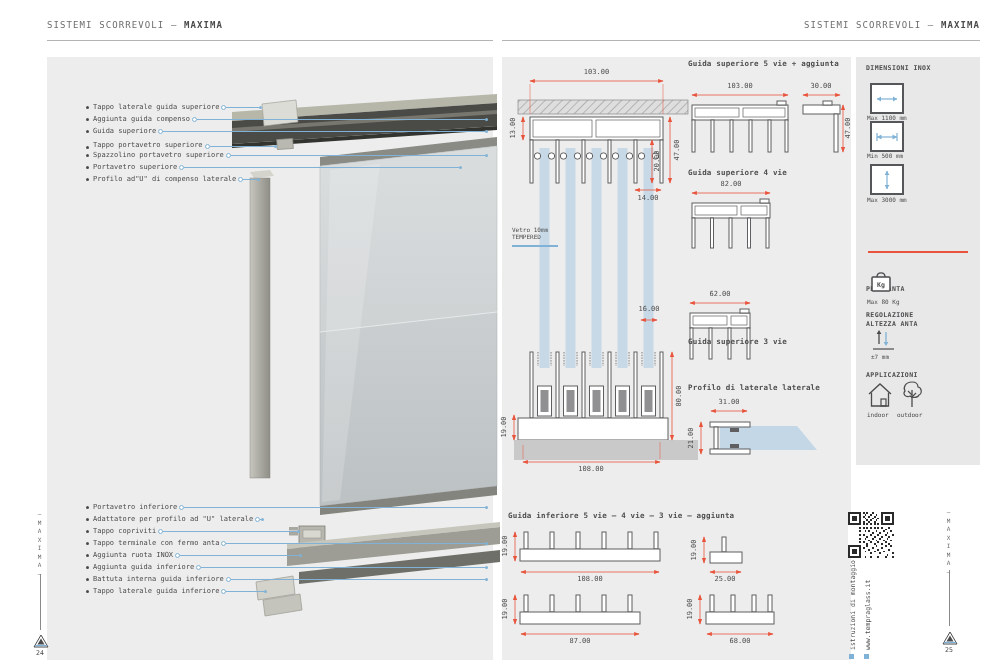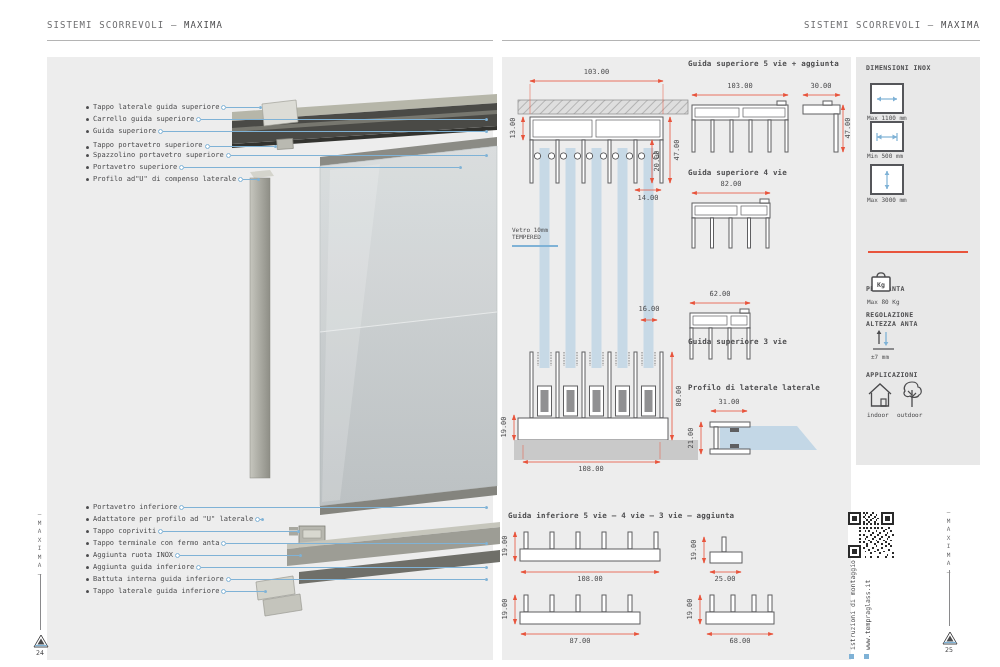--- a/index.html
+++ b/index.html
@@ -2,21 +2,21 @@
 <html><head>
 <meta charset="utf-8">
 <style>
   html,body{margin:0;padding:0;}
   body{width:1000px;height:667px;position:relative;background:#ffffff;overflow:hidden;
        font-family:"DejaVu Sans Mono",monospace;}
   .panel{position:absolute;background:#ededed;}
   .panel-sidebar{background:#e8e8e8;}
   .t{position:absolute;font-family:"DejaVu Sans Mono",monospace;color:#4d4d4f;white-space:nowrap;}
   .header{top:20px;font-size:9px;letter-spacing:1.1px;color:#6d6d6f;}
-  .header .brand{font-weight:normal;color:#4b4b4d;}
+  .header .brand{font-weight:bold;color:#4b4b4d;}
   .header .dash{color:#6d6d6f;}
   .rule{position:absolute;top:40px;height:1px;background:#b4b4b4;}
   .ttl{font-size:7.5px;font-weight:bold;letter-spacing:.2px;}
   .note{font-size:6px;line-height:7px;}
   .noteline{position:absolute;height:2px;background:#7fb2d6;}
   
   .lbl-row{position:absolute;left:86px;display:flex;align-items:center;height:12px;}
   .bullet{width:3px;height:3px;border-radius:50%;background:#4b4b4d;margin-right:4px;flex:none;}
   .lbl{font-size:7px;color:#4b4b4d;white-space:nowrap;}
   .conn{flex:1;display:flex;align-items:center;margin-left:2px;min-width:8px;}
@@ -323,21 +323,21 @@
     <span class="bullet"></span>
     <span class="lbl">Tappo laterale guida superiore</span>
     <span class="conn">
       <span class="conn-dot"></span>
       <span class="conn-line"></span>
       <span class="conn-end"></span>
     </span>
   </div>
 <div class="lbl-row" style="top:113px;width:402px;">
     <span class="bullet"></span>
-    <span class="lbl">Carrello guida superiore</span>
+    <span class="lbl">Aggiunta guida compenso</span>
     <span class="conn">
       <span class="conn-dot"></span>
       <span class="conn-line"></span>
       <span class="conn-end"></span>
     </span>
   </div>
 <div class="lbl-row" style="top:125px;width:402px;">
     <span class="bullet"></span>
     <span class="lbl">Guida superiore</span>
     <span class="conn">

